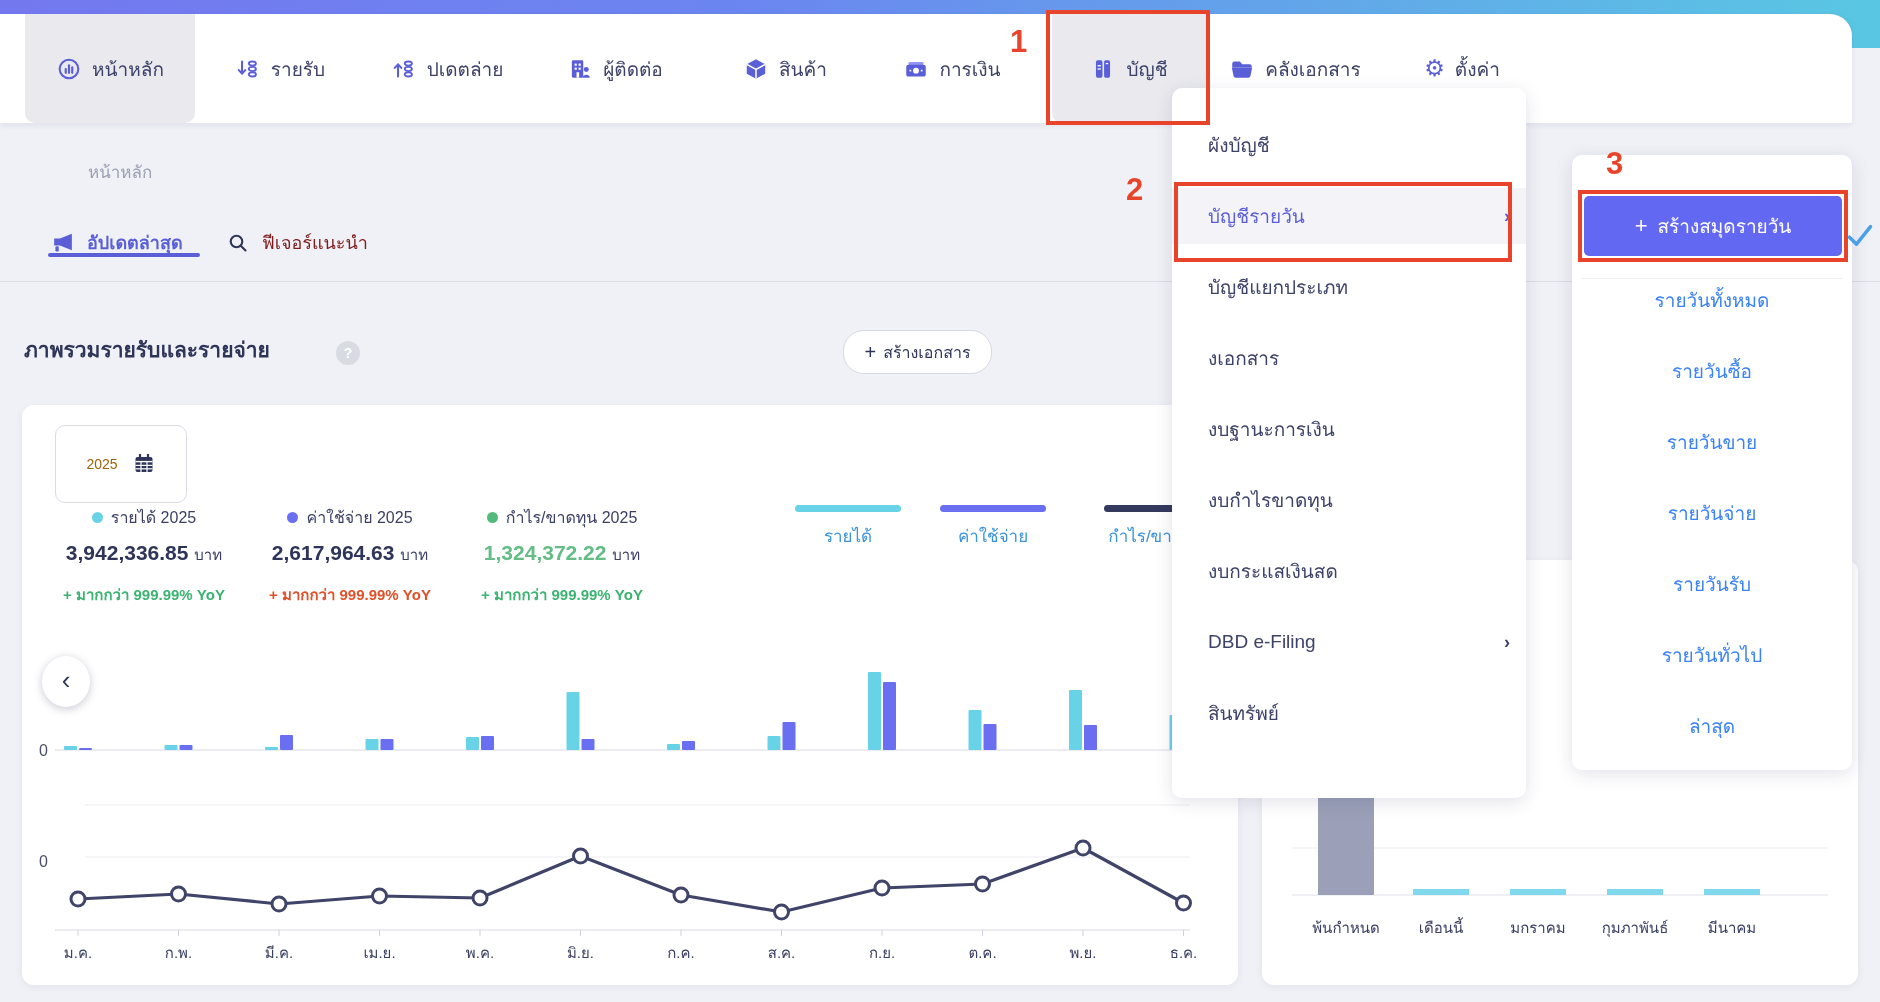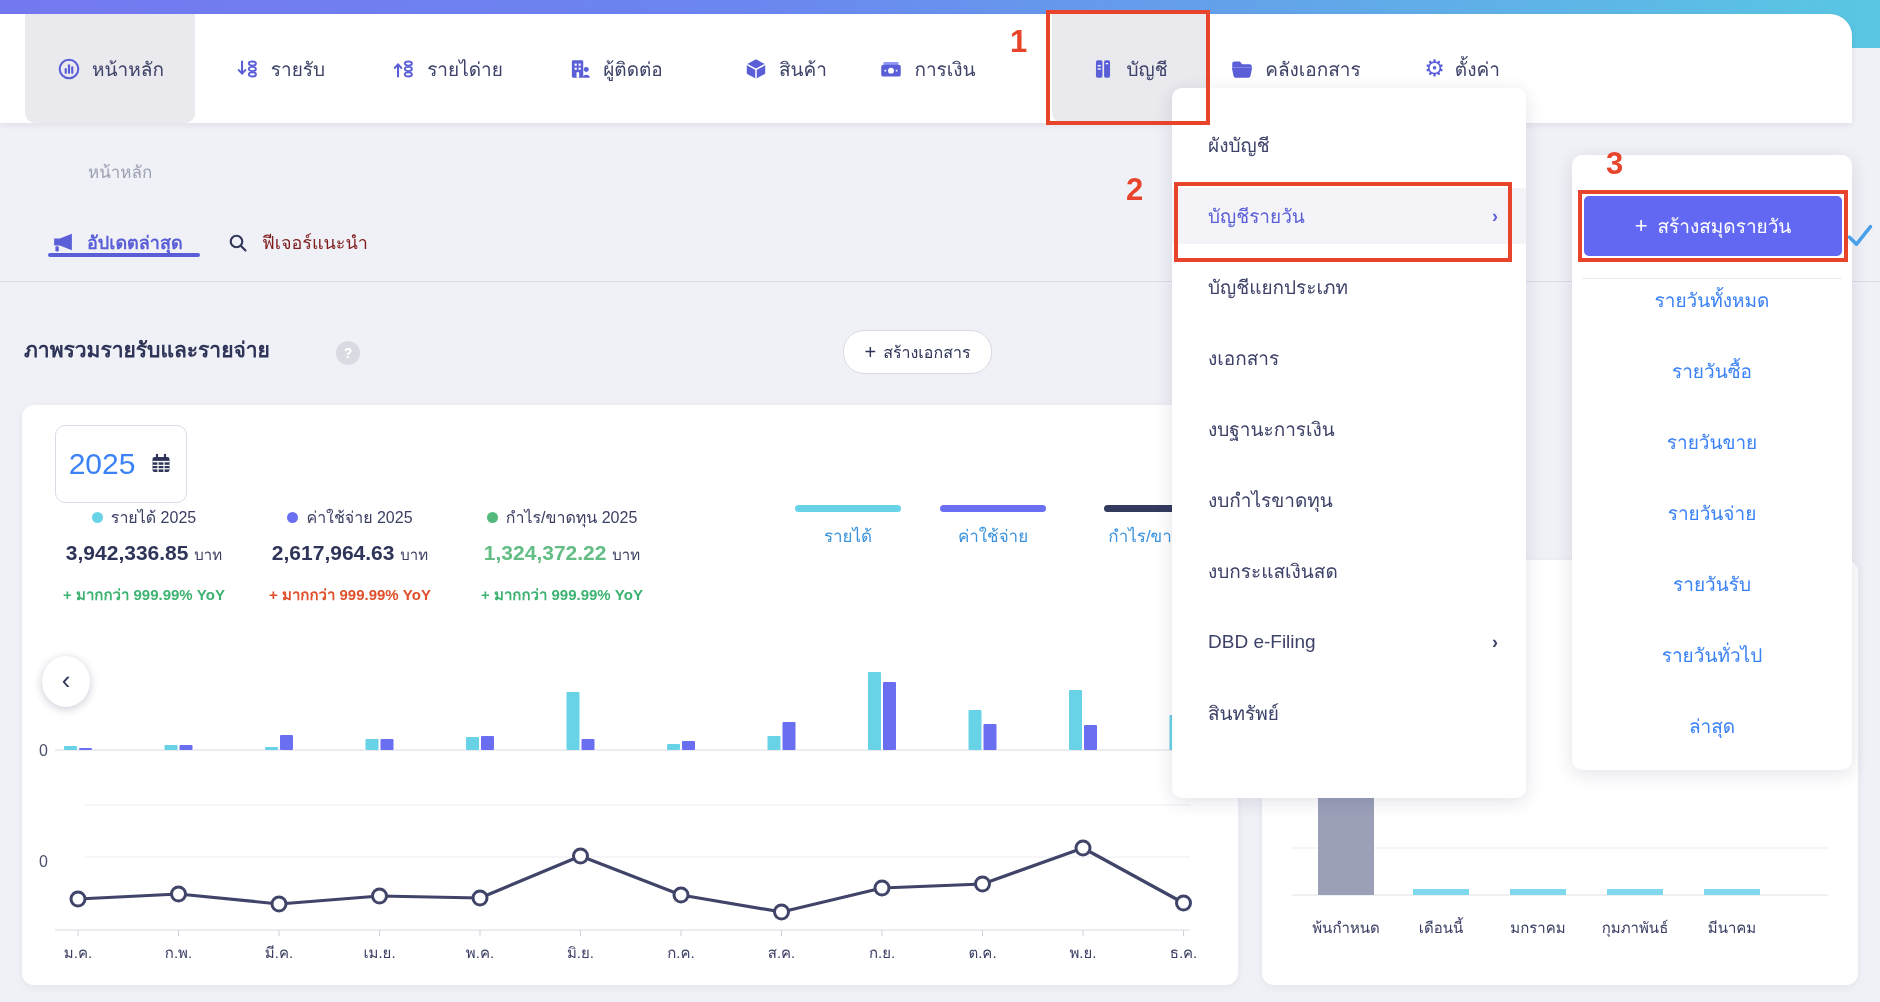--- a/index.html
+++ b/index.html
@@ -30,37 +30,37 @@
         font-size:14px;font-weight:700;display:flex;align-items:center;justify-content:center}
   .createdoc{left:843px;top:330px;width:147px;height:42px;background:#fff;border:1px solid #d8dae2;border-radius:21px;
              display:flex;align-items:center;justify-content:center;gap:7px;font-size:16px;color:#2f3558;cursor:pointer}
   .createdoc .plus{font-size:20px;font-weight:500}
   
   .card{background:#fff;border-radius:12px;box-shadow:0 2px 8px rgba(40,40,90,.06)}
   .left-card{left:22px;top:405px;width:1216px;height:580px}
   .right-card{left:1262px;top:560px;width:596px;height:425px}
   .yearbtn{left:33px;top:20px;width:130px;height:76px;border:1px solid #d9dbe6;border-radius:10px;
            display:flex;align-items:center;justify-content:center;gap:14px;cursor:pointer}
-  .yearbtn .yr{font-size:30px;color:#3b82f6}
+  .yearbtn .yr{font-size:14px;color:#a16207}
   .stat{top:100px;width:200px;text-align:center}
   .stat .lrow{display:flex;align-items:center;justify-content:center;gap:8px;font-size:16px;color:#3a3f63;height:24px}
   .dot{width:11px;height:11px;border-radius:50%}
   .stat .vrow{margin-top:12px;font-size:21px;font-weight:700;color:#2f3558}
   .stat .unit{font-size:15px;font-weight:400;color:#3a3f63}
   .stat .yoy{margin-top:16px;font-size:15px;font-weight:700}
   .stab{top:100px;width:110px;text-align:center;cursor:pointer}
   .stab .bar{height:7px;border-radius:4px;width:106px;margin:0 auto}
   .stab .lab{margin-top:10px;font-size:17px;color:#3b93dd}
   .chevbtn{left:42px;top:656px;width:48px;height:48px;border-radius:50%;background:#fff;z-index:20;
            box-shadow:0 2px 8px rgba(40,40,90,.25);display:flex;align-items:center;justify-content:center;
            font-size:26px;color:#2f3558;cursor:pointer;padding-bottom:3px}
   
   .menu-panel{left:1172px;top:88px;width:354px;height:710px;background:#fff;border-radius:10px;z-index:40;
               box-shadow:0 4px 18px rgba(40,40,90,.13)}
-  .menu-item{left:0;width:354px;height:56px;display:flex;align-items:center;padding:0 28px 0 36px;
+  .menu-item{left:0;width:354px;height:56px;display:flex;align-items:center;padding:0 16px 0 36px;
              box-sizing:border-box;font-size:19px;color:#3d4268;cursor:pointer;justify-content:space-between}
   .menu-item.active{background:#f4f4f8;color:#5a5fd8}
   .chev{color:#5a5fd8;font-size:18px;font-weight:700}
   .sub-panel{left:1572px;top:155px;width:280px;height:615px;background:#fff;border-radius:10px;z-index:45;
              box-shadow:0 4px 18px rgba(40,40,90,.13)}
   .createbtn{left:12px;top:41px;width:258px;height:60px;background:#6268f1;border-radius:5px;color:#fff;
              display:flex;align-items:center;justify-content:center;gap:10px;font-size:19px;cursor:pointer}
   .createbtn .plus{font-size:22px}
   .sub-item{left:0;width:280px;height:50px;display:flex;align-items:center;justify-content:center;
             font-size:19px;color:#3b82f6;cursor:pointer}
@@ -93,21 +93,21 @@
   <span>รายรับ</span>
 </div>
 <div class="abs nav-item" style="left:362px">
   <svg class="nicon" viewBox="0 0 24 24">
     <line x1="6.5" y1="19" x2="6.5" y2="8" stroke="#5a5fd8" stroke-width="1.9" stroke-linecap="round"></line>
     <polyline points="3.5,11 6.5,7.7 9.5,11" fill="none" stroke="#5a5fd8" stroke-width="1.9" stroke-linecap="round" stroke-linejoin="round"></polyline>
     <ellipse cx="16" cy="7" rx="3.3" ry="1.9" fill="none" stroke="#5a5fd8" stroke-width="1.7"></ellipse>
     <ellipse cx="16" cy="12" rx="3.3" ry="1.9" fill="none" stroke="#5a5fd8" stroke-width="1.7"></ellipse>
     <ellipse cx="16" cy="17" rx="3.3" ry="1.9" fill="none" stroke="#5a5fd8" stroke-width="1.7"></ellipse>
   </svg>
-  <span>รายได่าย</span>
+  <span>ปเดตล่าย</span>
 </div>
 <div class="abs nav-item" style="left:530px">
   <svg class="nicon" viewBox="0 0 24 24">
     <rect x="4.5" y="4" width="10.5" height="16" rx="1.2" fill="#5a5fd8"></rect>
     <rect x="7" y="7" width="2" height="2" fill="#fff"></rect>
       <rect x="10.7" y="7" width="2" height="2" fill="#fff"></rect>
     <rect x="7" y="10.7" width="2" height="2" fill="#fff"></rect>
       <rect x="10.7" y="10.7" width="2" height="2" fill="#fff"></rect>
     <rect x="8.8" y="15" width="2.4" height="5" fill="#fff"></rect>
     <circle cx="17.8" cy="12.5" r="2.3" fill="#5a5fd8"></circle>
@@ -116,21 +116,21 @@
   <span>ผู้ติดต่อ</span>
 </div>
 <div class="abs nav-item" style="left:700px">
   <svg class="nicon" viewBox="0 0 24 24">
     <polygon points="12,3 20.5,7.7 20.5,16.3 12,21 3.5,16.3 3.5,7.7" fill="#5a5fd8"></polygon>
     <polyline points="3.5,7.7 12,12.4 20.5,7.7" fill="none" stroke="#fff" stroke-width="1.4"></polyline>
     <line x1="12" y1="12.4" x2="12" y2="21" stroke="#fff" stroke-width="1.4"></line>
   </svg>
   <span>สินค้า</span>
 </div>
-<div class="abs nav-item" style="left:842px">
+<div class="abs nav-item" style="left:867px">
   <svg class="nicon" viewBox="0 0 24 24">
     <rect x="5" y="5.5" width="14" height="3" rx="1.2" fill="#9297f5"></rect>
     <rect x="3" y="8" width="18" height="11" rx="2" fill="#5a5fd8"></rect>
     <circle cx="12" cy="13.5" r="2.7" fill="#fff"></circle>
     <line x1="6" y1="13.5" x2="7.6" y2="13.5" stroke="#fff" stroke-width="1.5"></line>
     <line x1="16.4" y1="13.5" x2="18" y2="13.5" stroke="#fff" stroke-width="1.5"></line>
   </svg>
   <span>การเงิน</span>
 </div>
 <div class="abs nav-item nav-gray" style="left:1052px;width:154px">

